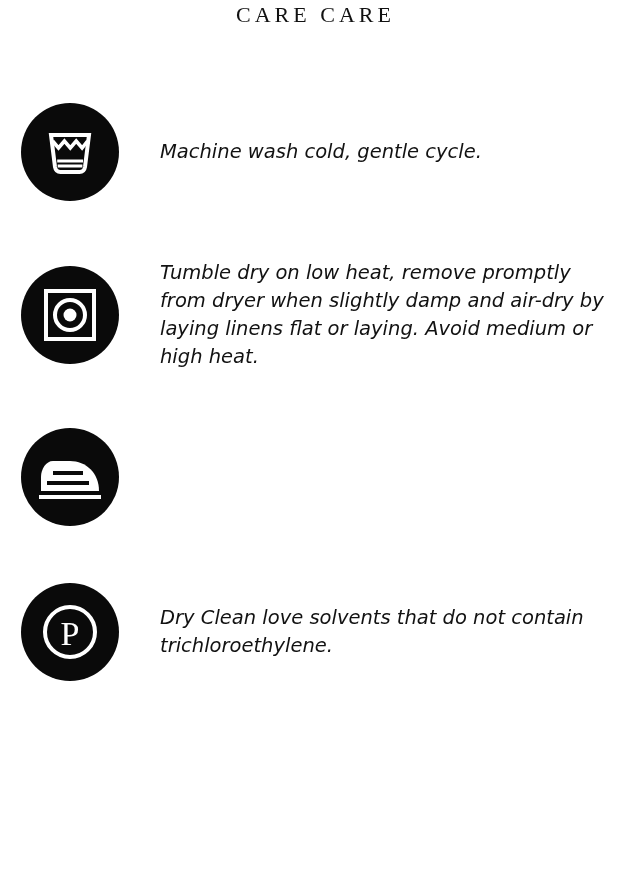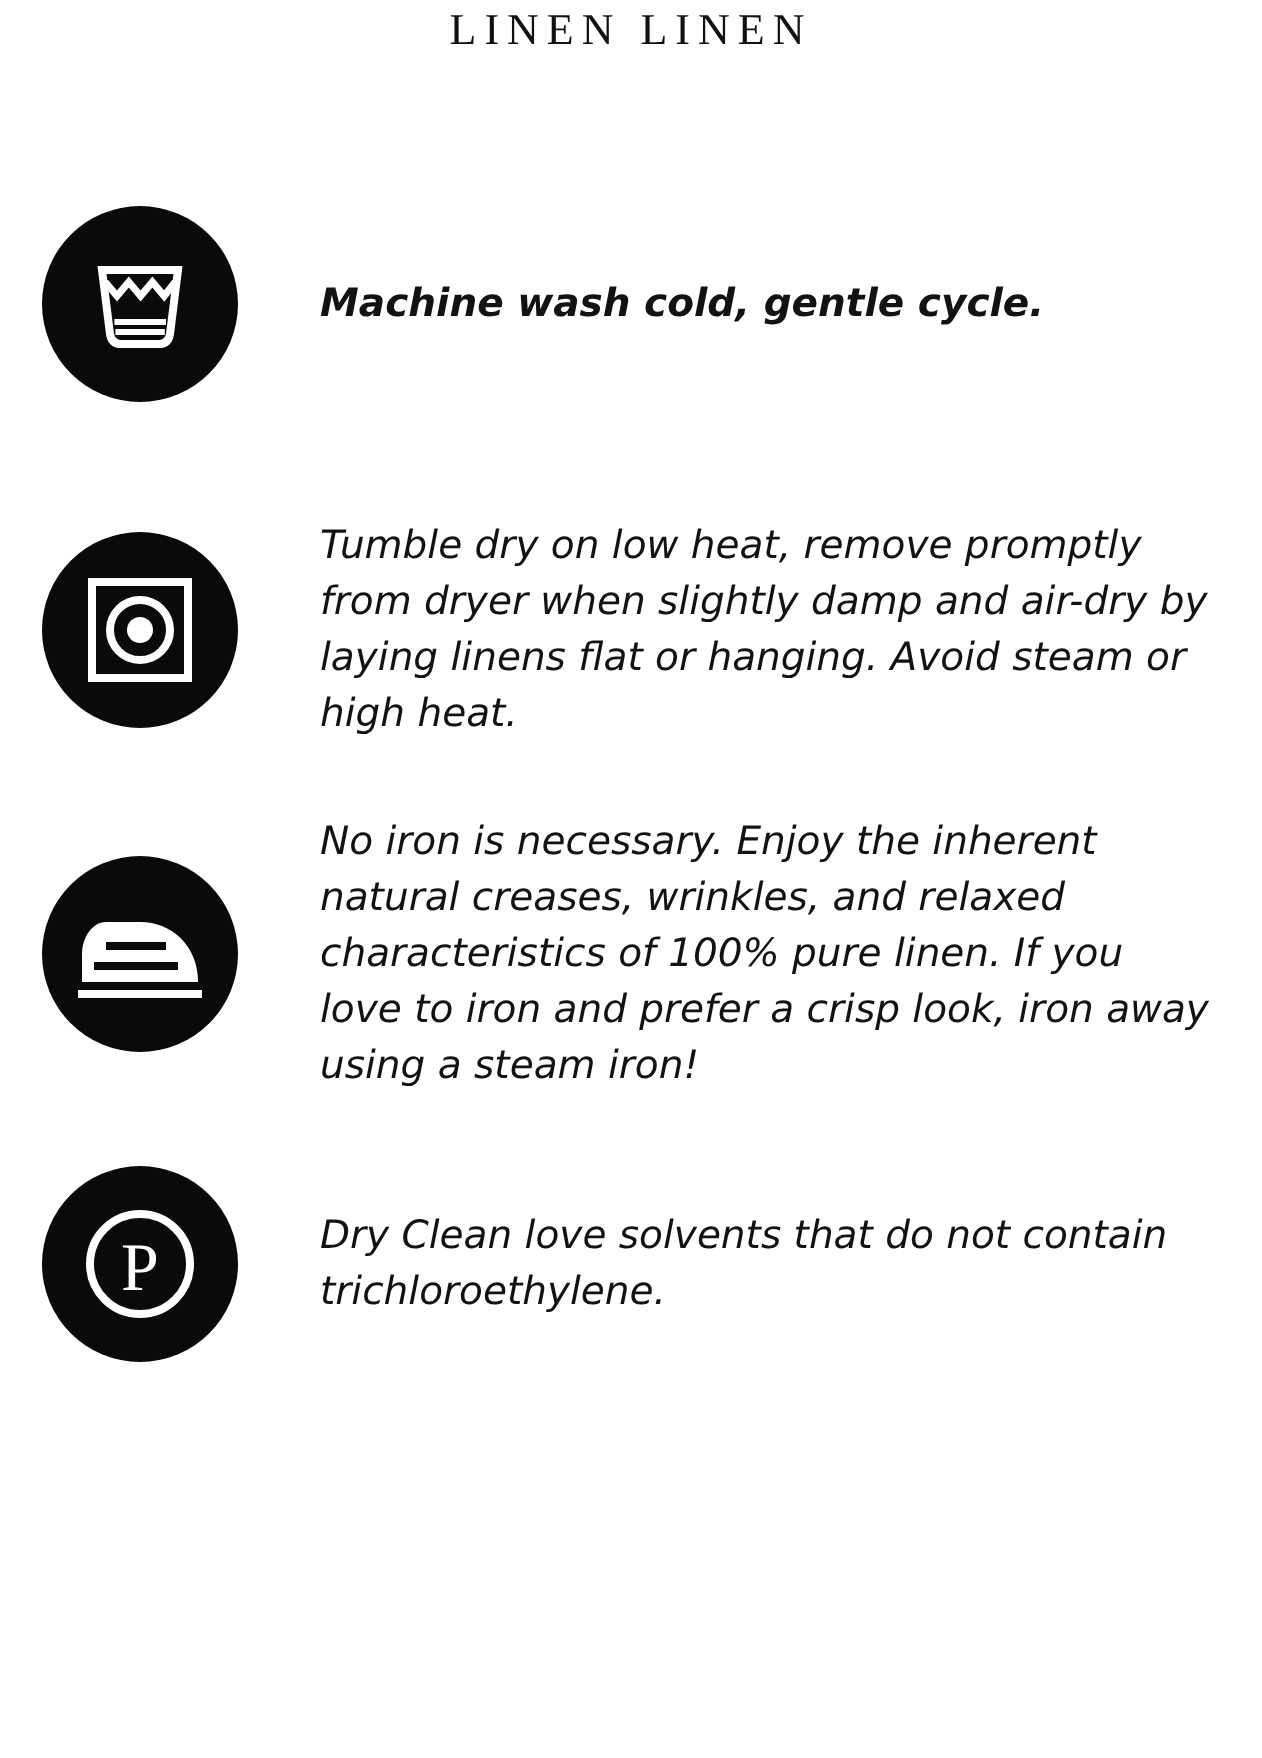--- a/index.html
+++ b/index.html
@@ -65,33 +65,33 @@
   .care-text {
     font-family: "DejaVu Sans", sans-serif;
     font-style: italic;
     font-size: 19.5px;
     line-height: 28px;
     color: #121212;
     margin: 0;
     letter-spacing: 0px;
   }
   
-  .row-wash   { height: 160px; margin-top: 44px; font-weight: bold; }
+  .row-wash   { height: 160px; margin-top: 44px; }
   .row-bleach { height: 158px; }
   .row-dry    { height: 165px; }
   .row-iron   { height: 160px; }
   .row-clean  { height: 150px; }
   svg { display: block; }
 </style>
 </head>
 <body>
 
 <div class="page">
 
-  <h1 class="title">LINEN LINEN</h1>
+  <h1 class="title">CARE CARE</h1>
 
   <ul class="care-list">
 
     <li class="care-row row-wash">
       <div class="icon-cell">
         <div class="icon-badge">
           <svg width="62" height="62" viewBox="0 0 62 62" aria-hidden="true">
             <path d="M12 14 L50 14 L46 46 C45.4 49.6 43.5 51 40.5 51 L21.5 51 C18.5 51 16.6 49.6 16 46 Z" fill="none" stroke="#ffffff" stroke-width="4"></path>
             <path d="M13.6 20 L19.5 27 L25.4 20 L31.3 27 L37.2 20 L43.1 27 L48.6 20" fill="none" stroke="#ffffff" stroke-width="3.6" stroke-linejoin="miter"></path>
             <path d="M18.2 40 L44 40 M18.7 45 L43.4 45" stroke="#ffffff" stroke-width="3"></path>
@@ -108,37 +108,34 @@
       <div class="icon-cell">
         <div class="icon-badge">
           <svg width="62" height="62" viewBox="0 0 62 62" aria-hidden="true">
             <rect x="7" y="7" width="48" height="48" fill="none" stroke="#ffffff" stroke-width="4"></rect>
             <circle cx="31" cy="31" r="15" fill="none" stroke="#ffffff" stroke-width="4"></circle>
             <circle cx="31" cy="31" r="6.5" fill="#ffffff"></circle>
           </svg>
         </div>
       </div>
       <div class="text-cell">
-        <p class="care-text">Tumble dry on low heat, remove promptly from dryer when slightly damp and air-dry by laying linens flat or hanging. Avoid steam or high heat.</p>
+        <p class="care-text">Tumble dry on low heat, remove promptly from dryer when slightly damp and air-dry by laying linens flat or laying. Avoid medium or high heat.</p>
       </div>
     </li>
 
     <li class="care-row row-iron">
       <div class="icon-cell">
         <div class="icon-badge">
           <svg width="66" height="48" viewBox="0 0 66 48" aria-hidden="true">
             <path d="M4 38 L62 38 C62 20 49 8 33 8 L16 8 C9 8 4 16 4 24 Z" fill="#ffffff"></path>
             <path d="M16 20 L46 20" stroke="#0a0a0a" stroke-width="4"></path>
             <path d="M10 30 L52 30" stroke="#0a0a0a" stroke-width="4"></path>
             <path d="M2 44 L64 44" stroke="#ffffff" stroke-width="4"></path>
           </svg>
         </div>
-      </div>
-      <div class="text-cell">
-        <p class="care-text">No iron is necessary. Enjoy the inherent natural creases, wrinkles, and relaxed characteristics of 100% pure linen. If you love to iron and prefer a crisp look, iron away using a steam iron!</p>
       </div>
     </li>
 
     <li class="care-row row-clean">
       <div class="icon-cell">
         <div class="icon-badge">
           <svg width="62" height="62" viewBox="0 0 62 62" aria-hidden="true">
             <circle cx="31" cy="31" r="25" fill="none" stroke="#ffffff" stroke-width="4"></circle>
             <text x="31" y="44" text-anchor="middle" font-family="Liberation Serif, serif" font-size="34" fill="#ffffff">P</text>
           </svg>

